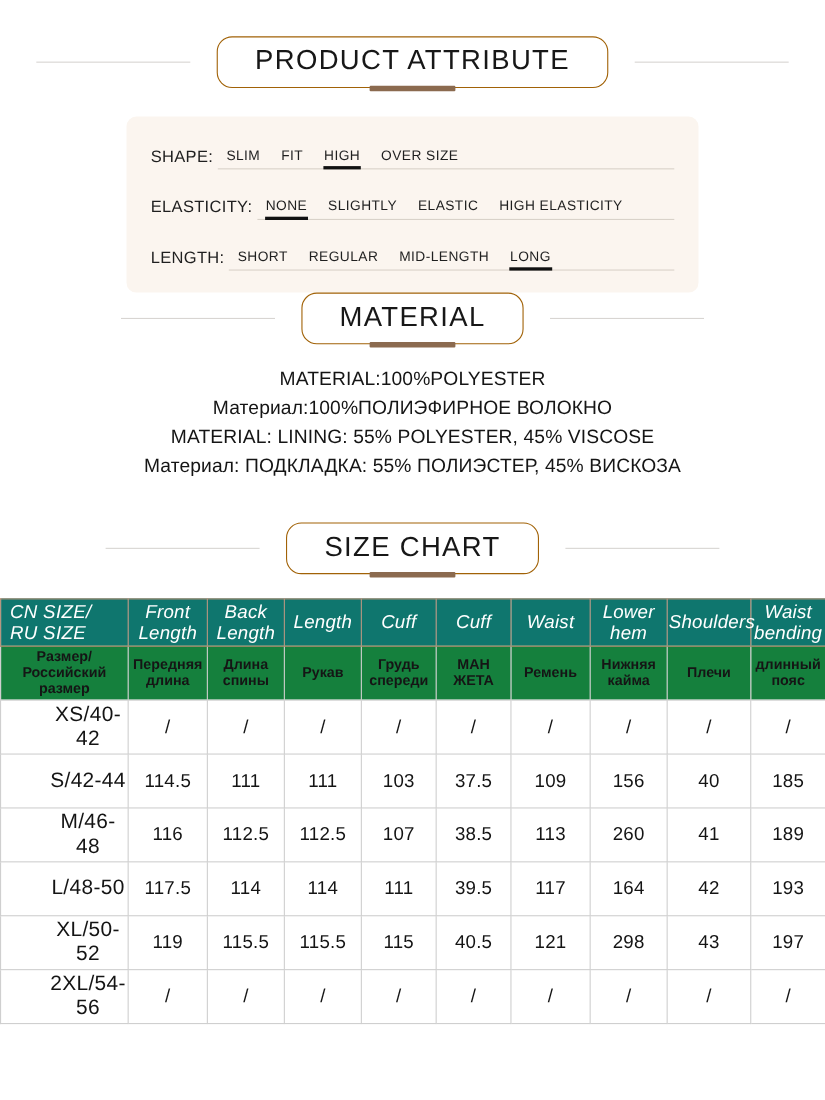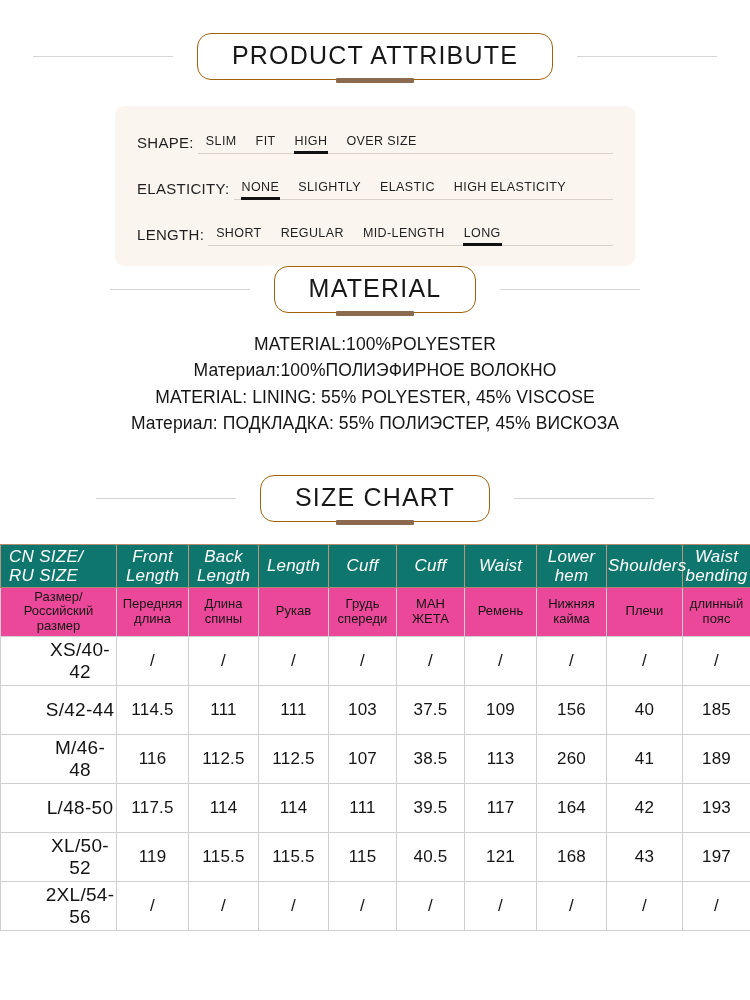--- a/index.html
+++ b/index.html
@@ -157,25 +157,26 @@
     height: 34px;
     letter-spacing: 0.2px;
     font-style: italic;
   }
   table.size-chart tr.head-en th.first-col {
     text-align: left;
     padding-left: 8px;
     letter-spacing: 0.3px;
   }
   table.size-chart tr.head-ru td {
-    background: #ec4899;
+    background: #15803d;
     color: #151515;
     font-size: 13px;
     line-height: 1.12;
     height: 44px;
+    font-weight: bold;
   }
   table.size-chart tr.data-row td {
     font-size: 17px;
     color: #141414;
     height: 44px;
     letter-spacing: 0.2px;
   }
   table.size-chart tr.data-row td.size-cell {
     font-size: 19px;
     letter-spacing: 0.3px;
@@ -347,21 +348,21 @@
           <td>193</td>
         </tr>
         <tr class="data-row">
           <td class="size-cell">XL/50-52</td>
           <td>119</td>
           <td>115.5</td>
           <td>115.5</td>
           <td>115</td>
           <td>40.5</td>
           <td>121</td>
-          <td>168</td>
+          <td>298</td>
           <td>43</td>
           <td>197</td>
         </tr>
         <tr class="data-row">
           <td class="size-cell">2XL/54-56</td>
           <td>/</td>
           <td>/</td>
           <td>/</td>
           <td>/</td>
           <td>/</td>

